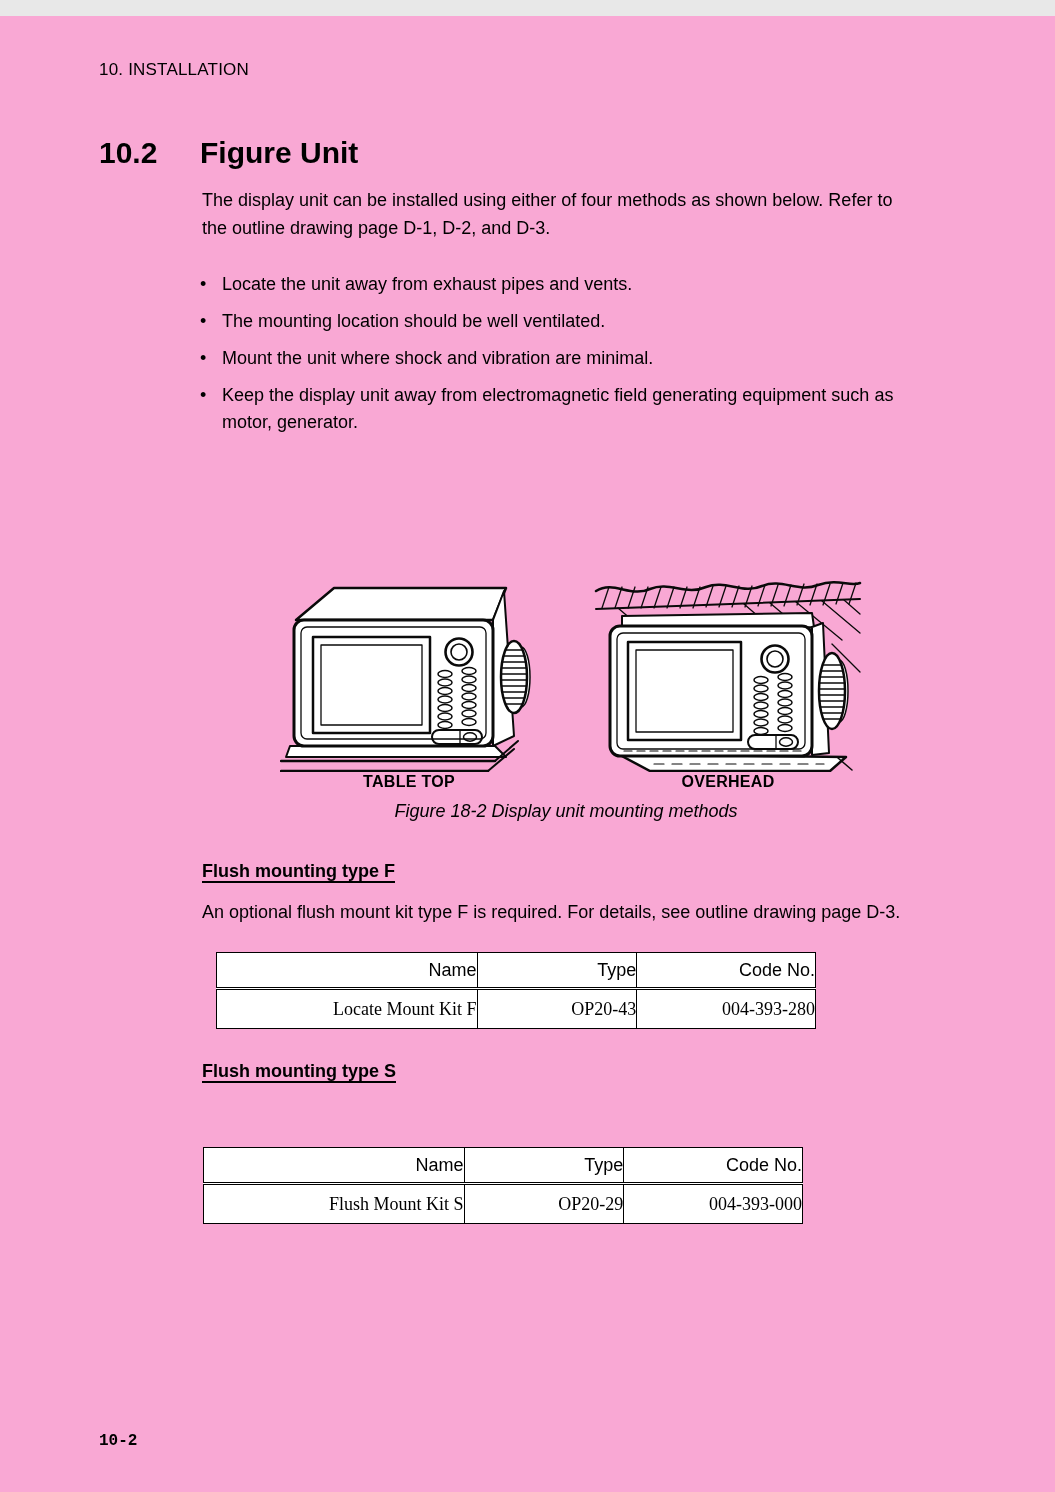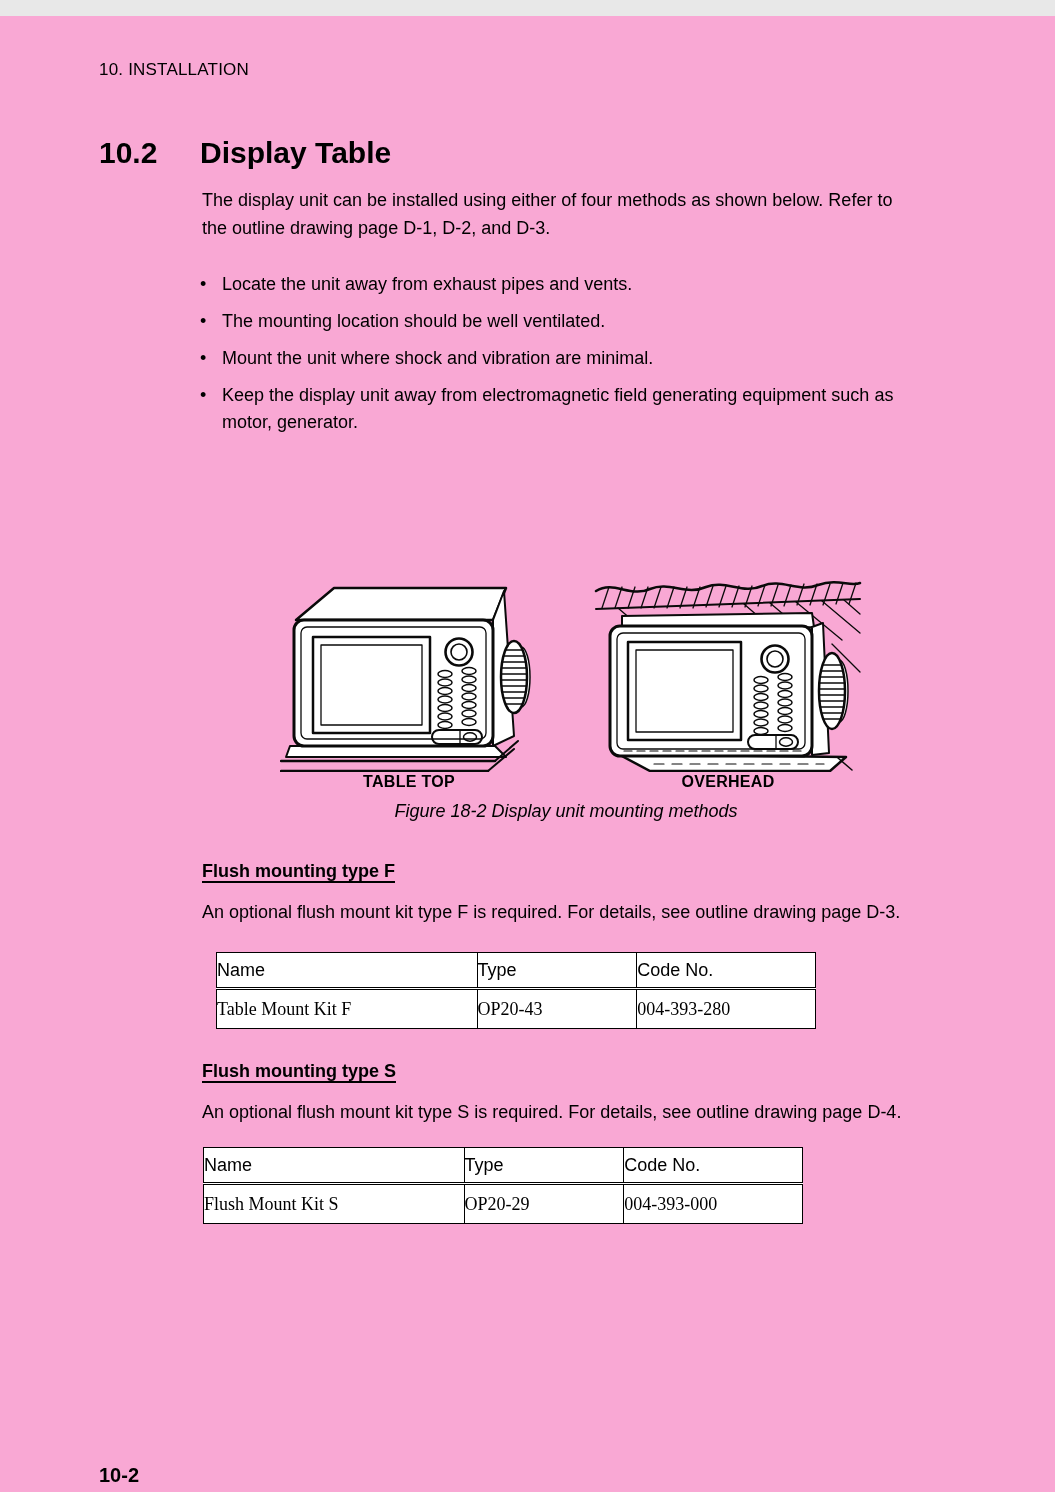--- a/index.html
+++ b/index.html
@@ -59,46 +59,46 @@
     text-decoration-thickness: 1.5px;
   }
   .h3.f { top: 845px; }
   .h3.s { top: 1045px; }
   .para { position: absolute; left: 202px; width: 720px; font-size: 18px; line-height: 28px; }
   .para.f { top: 882px; }
   .para.s { top: 1082px; }
   table.kit { position: absolute; border-collapse: collapse; width: 600px; background: #fff; }
   table.kit.f { left: 216px; top: 936px; }
   table.kit.s { left: 203px; top: 1131px; }
-  table.kit th, table.kit td { border: 1.5px solid #000; text-align: left; padding: 0; }
+  table.kit th, table.kit td { border: 1.5px solid #000; text-align: right; padding: 0; }
   table.kit th {
     font-weight: normal; font-size: 18px; height: 36px;
     border-bottom: 3px double #000;
   }
   table.kit td {
     font-family: "Liberation Serif", serif;
     font-size: 18px; height: 40px;
   }
   col.c-name { width: 261px; } col.c-type { width: 160px; } col.c-code { width: 179px; }
   .page-number {
-    position: absolute; left: 99px; top: 1448px;
-    font-size: 20px; font-weight: bold;
+    position: absolute; left: 99px; top: 1416px;
+    font-size: 16px; font-weight: bold; font-family: Liberation Mono, monospace;
   }
   svg .ink { stroke: #0a0a0a; fill: none; }
   svg .paper { fill: #ffffff; }
 </style>
 </head>
 <body>
 
 <div class="page">
 
   <div class="running-header">10. INSTALLATION</div>
 
   <div class="h1">
-    <span class="num">10.2</span><span>Display Table</span>
+    <span class="num">10.2</span><span>Figure Unit</span>
   </div>
 
   <div class="intro">The display unit can be installed using either of four methods as shown below. Refer to the outline drawing page D-1, D-2, and D-3.</div>
 
   <div class="bullets">
     <div class="li">
         <span>Locate the unit away from exhaust pipes and vents.</span>
       </div>
     <div class="li">
         <span>The mounting location should be well ventilated.</span>
@@ -277,29 +277,28 @@
         <col class="c-type">
         <col class="c-code">
       </colgroup>
     <tbody>
         <tr>
       <th>Name</th>
       <th>Type</th>
       <th>Code No.</th>
     </tr>
     <tr>
-      <td>Table Mount Kit F</td>
+      <td>Locate Mount Kit F</td>
       <td>OP20-43</td>
       <td>004-393-280</td>
     </tr>
   </tbody>
     </table>
 
   <div class="h3 s">Flush mounting type S</div>
-  <div class="para s">An optional flush mount kit type S is required. For details, see outline drawing page D-4.</div>
 
   <table class="kit s">
     <colgroup>
         <col class="c-name">
         <col class="c-type">
         <col class="c-code">
       </colgroup>
     <tbody>
         <tr>
       <th>Name</th>

